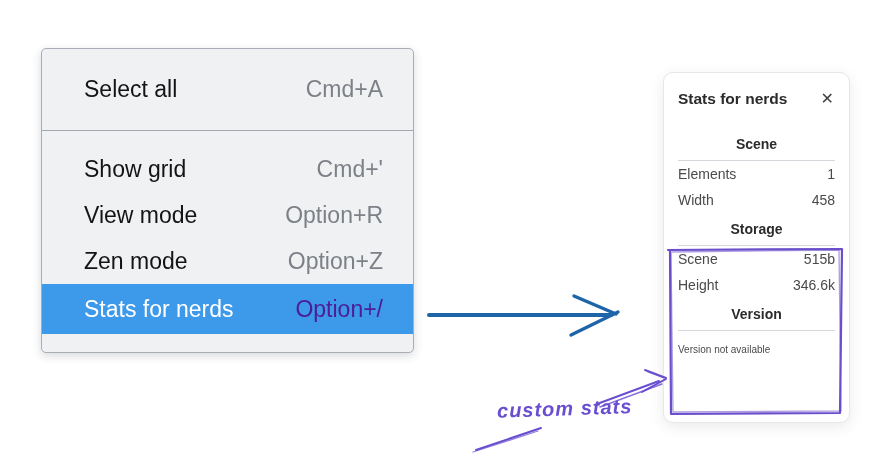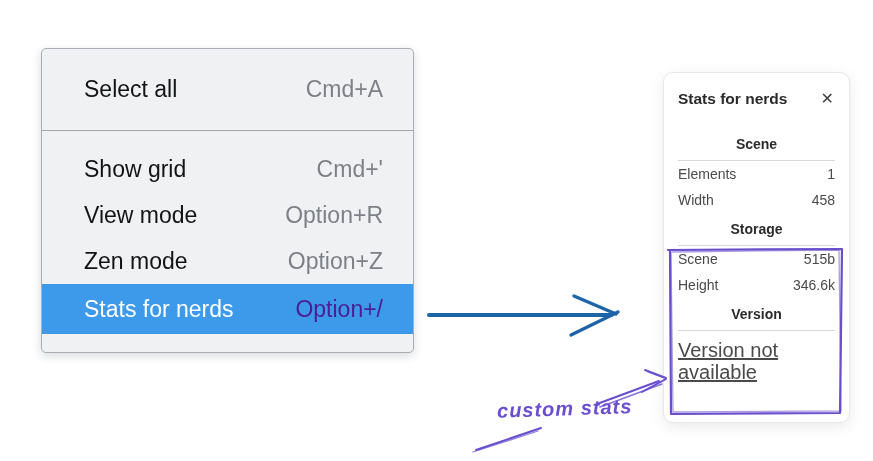--- a/index.html
+++ b/index.html
@@ -62,21 +62,21 @@
     text-align:center;font-weight:bold;font-size:14px;color:#2b2b2b;
   }
   .section-title.first{margin-top:25px;}
   .stats-divider{height:1px;background:#d4d8dd;margin-top:6px;border:0;}
   .rows{}
   .stat-row{
     display:flex;justify-content:space-between;align-items:center;
     height:26px;font-size:14px;color:#4a4a4a;
   }
   .version-note{
-    margin-top:8px;font-size:20px;line-height:22px;color:#4a4a4a;text-decoration:underline;
+    margin-top:8px;font-size:10px;line-height:22px;color:#4a4a4a;
   }
 
   
   .overlay{
     position:absolute;left:0;top:0;width:873px;height:461px;
     pointer-events:none;
   }
   .annotation-text{
     position:absolute;left:497px;top:397px;width:160px;
     font-size:20px;font-style:italic;letter-spacing:1px;

